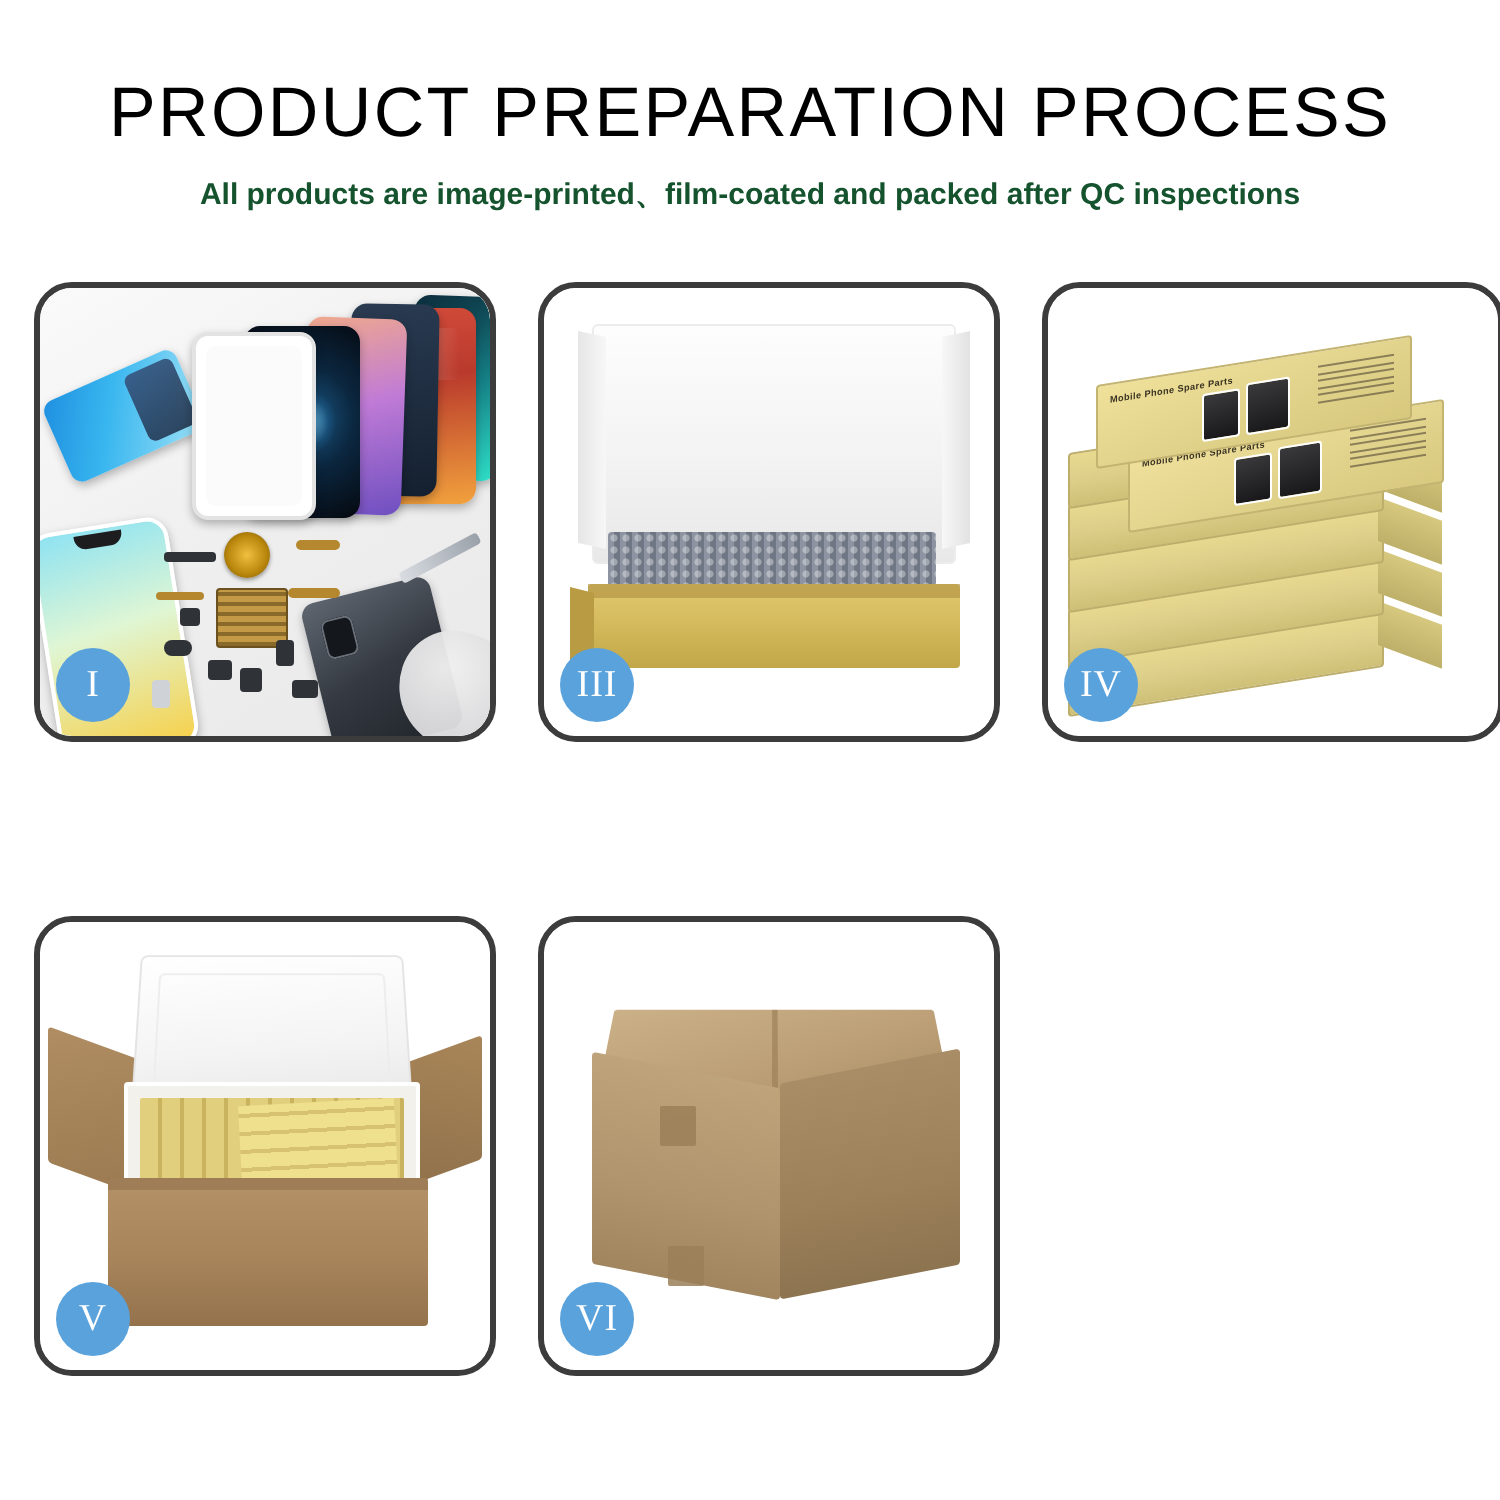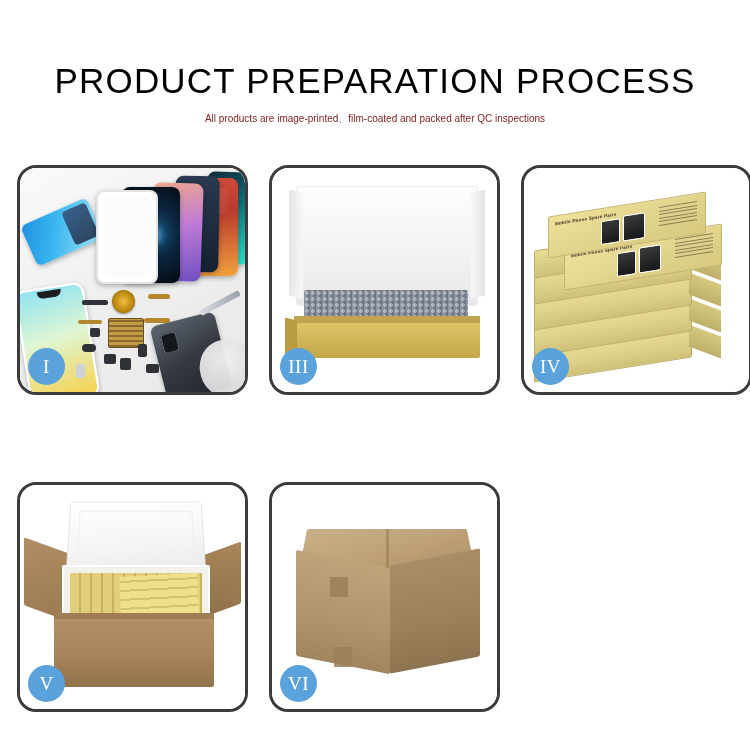--- a/index.html
+++ b/index.html
@@ -4,37 +4,37 @@
 <title>Product Preparation Process</title>
 <style>
   html,body{margin:0;padding:0;}
   body{
     width:750px;height:750px;
     background:#ffffff;
     font-family:"Liberation Sans","DejaVu Sans",sans-serif;
     overflow:hidden;
     position:relative;
   }
-  .page{width:750px;height:532px;position:relative;margin-top:24px;}
+  .page{width:750px;height:532px;position:relative;}
 
   
   .header{padding-top:38px;text-align:center;}
   .title{
     font-size:35px;
     letter-spacing:1.2px;
     color:#000000;
     font-weight:400;
     line-height:1.1;
     white-space:nowrap;
   }
   .subtitle{
     margin-top:11px;
-    font-size:10px;
-    color:#7f1d1d;
-    font-weight:400;
+    font-size:15px;
+    color:#14532d;
+    font-weight:700;
     white-space:nowrap;
   }
 
   
   .grid{
     position:absolute;
     left:17px;top:141px;
     width:716px;height:540px;
     display:grid;
     grid-template-columns:repeat(3,231px);

